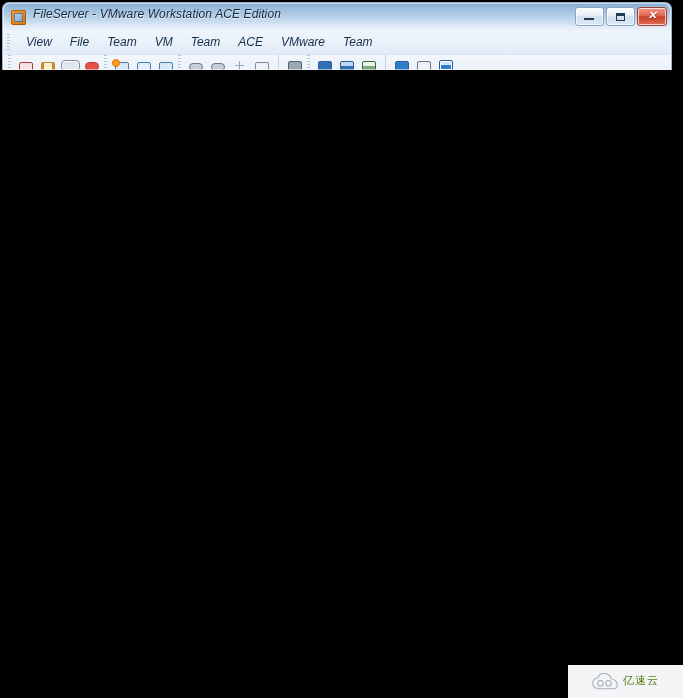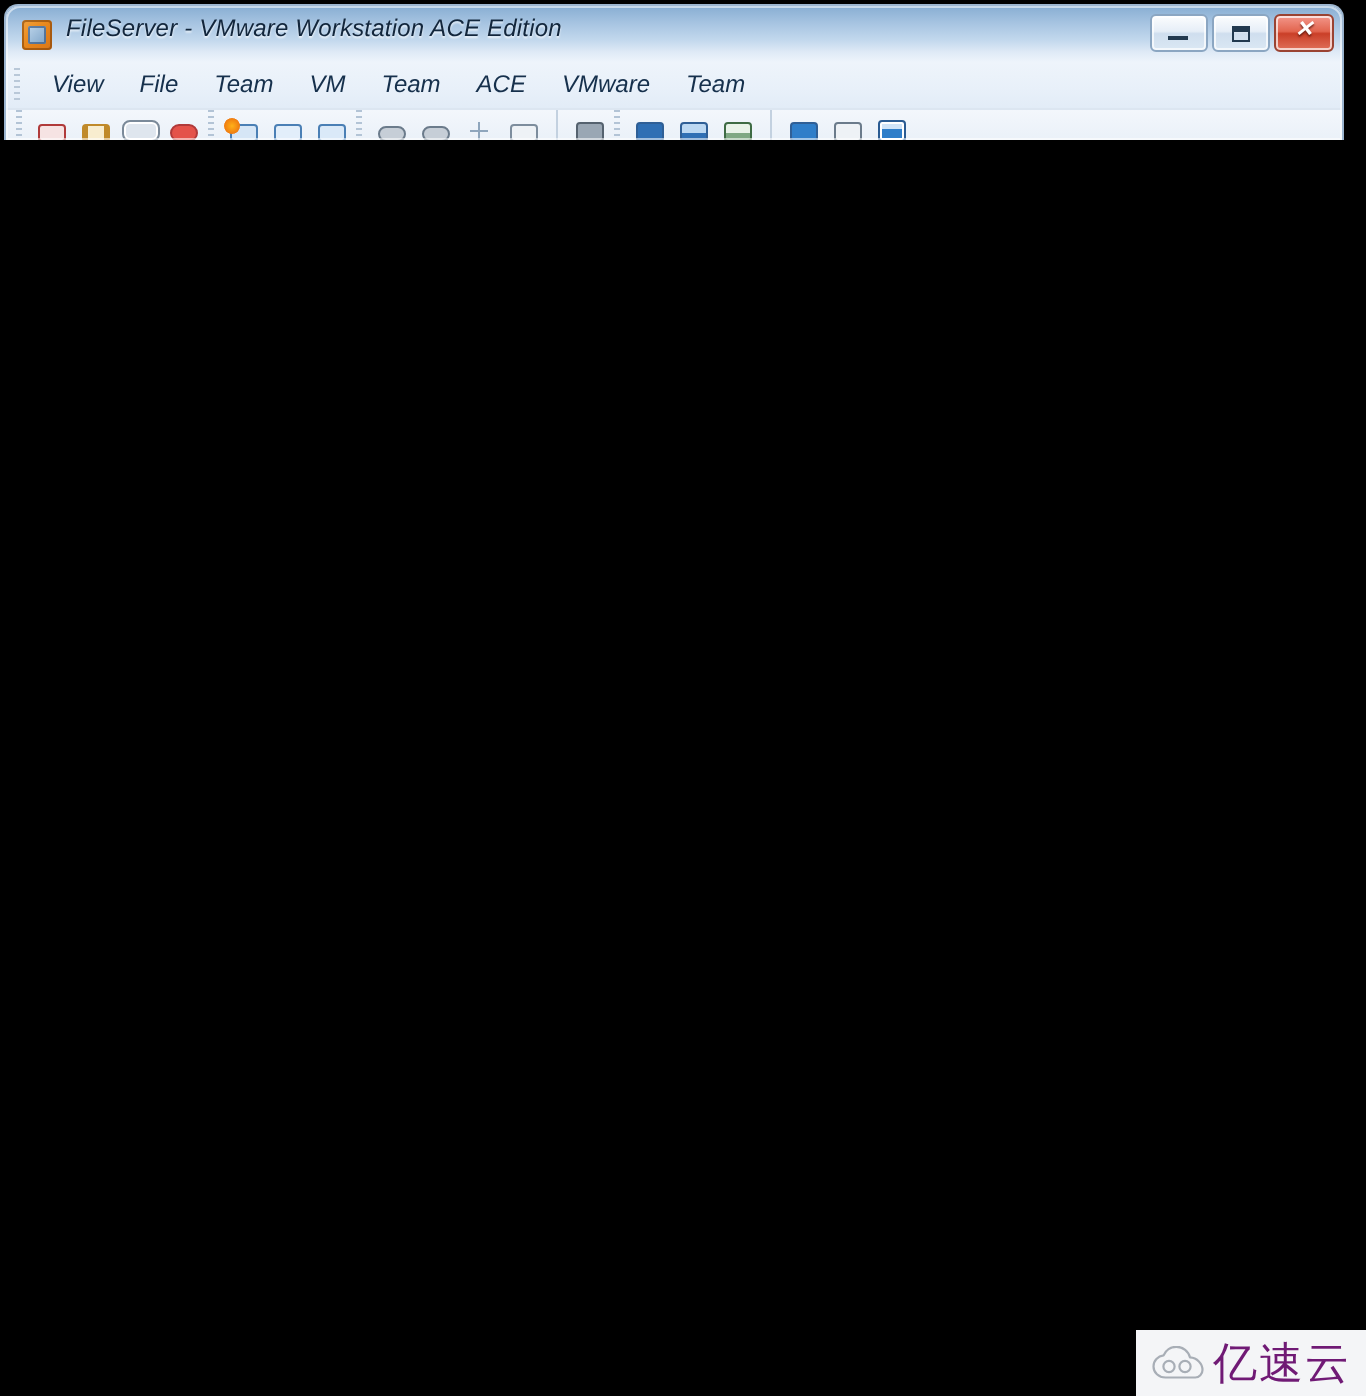--- a/index.html
+++ b/index.html
@@ -289,25 +289,25 @@
     align-items: center;
     justify-content: center;
     gap: 5px;
   }
   #watermark-cloud {
     width: 26px;
     height: 17px;
     flex: 0 0 auto;
   }
   #watermark-text {
-    font-size: 22px;
-    color: #701a75;
+    font-size: 11px;
+    color: #4d7c0f;
     letter-spacing: 1px;
     line-height: 1;
-    font-family: Liberation Sans, sans-serif;
+    font-family: Liberation Mono, monospace;
   }
 </style>
 </head>
 <body>
 
 <div id="vm-console"></div>
 
 <div id="app-window">
 
   <div id="title-bar">

